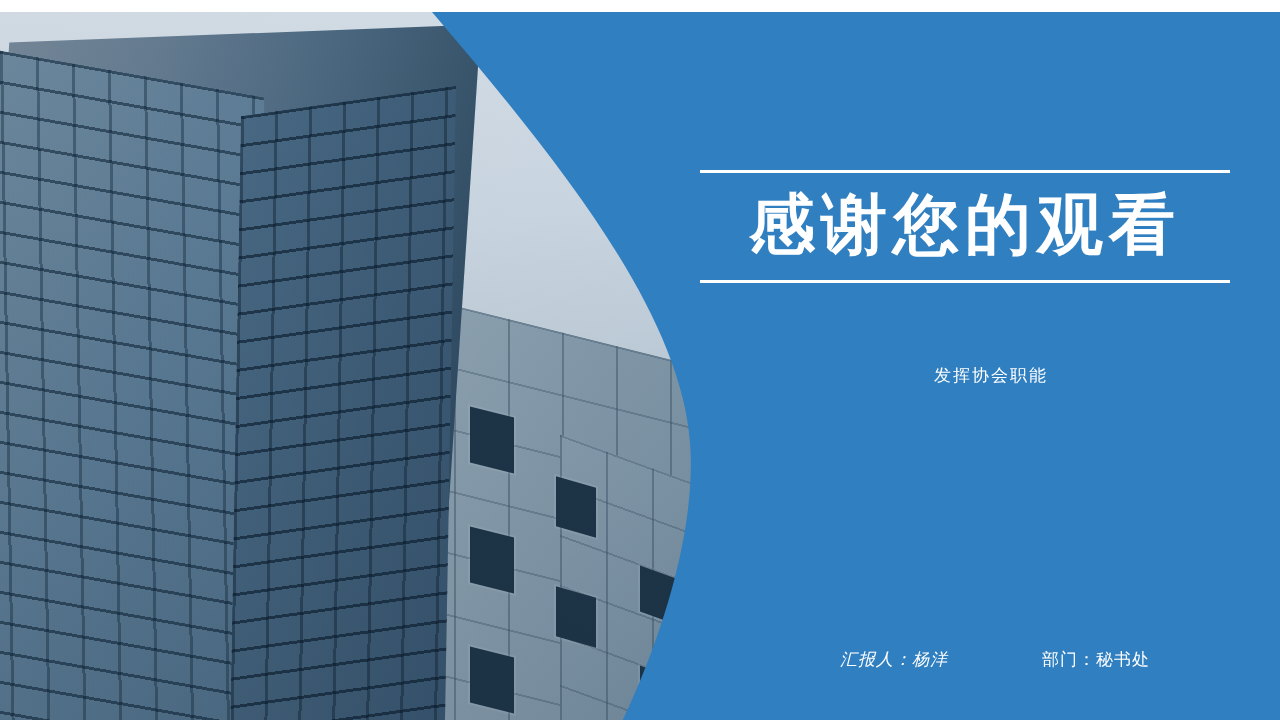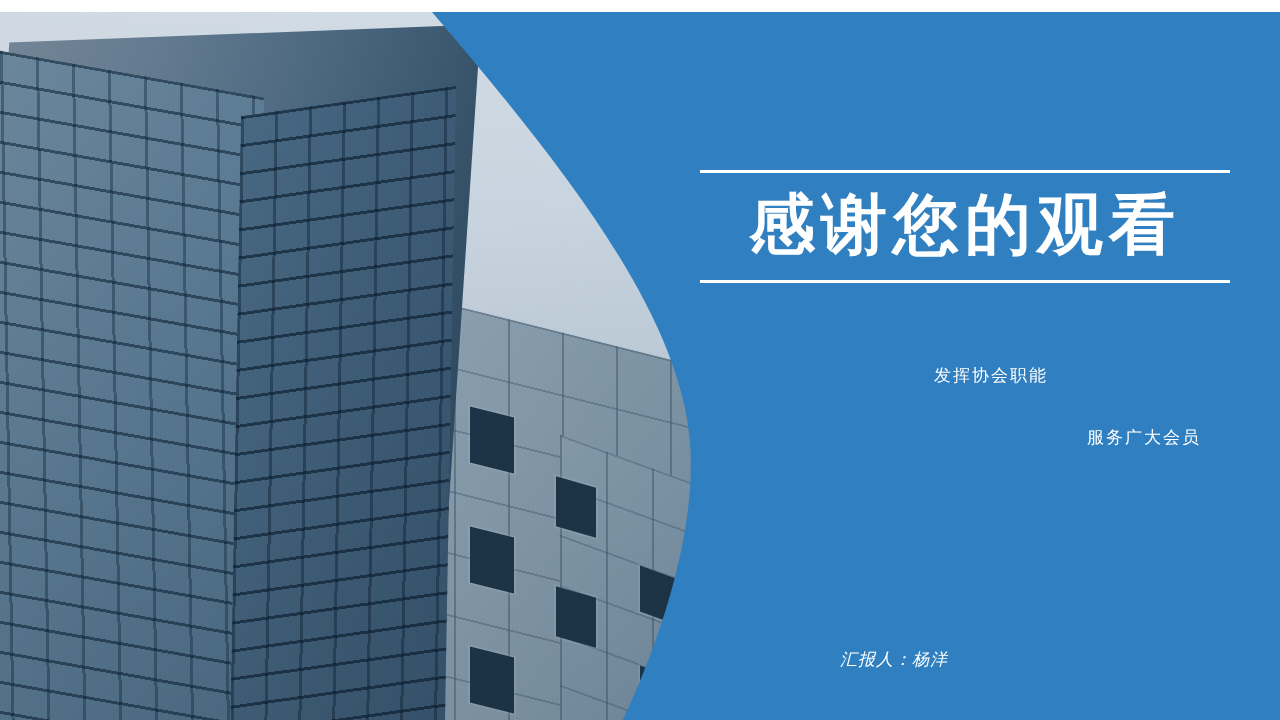--- a/index.html
+++ b/index.html
@@ -226,21 +226,21 @@
   <div class="content">
 
     <div class="title-wrap">
       <div class="rule"></div>
       <div class="title">感谢您的观看</div>
       <div class="rule"></div>
     </div>
 
     <div class="sublines">
       <div class="subline l1">发挥协会职能</div>
-      <div class="subline l3">服务广大会员</div>
     </div>
 
     <div class="footer">
       <div class="presenter">汇报人：杨洋</div>
+      <div class="dept">部门：秘书处</div>
     </div>
 
   </div>
 </div>
 
 </body></html>

